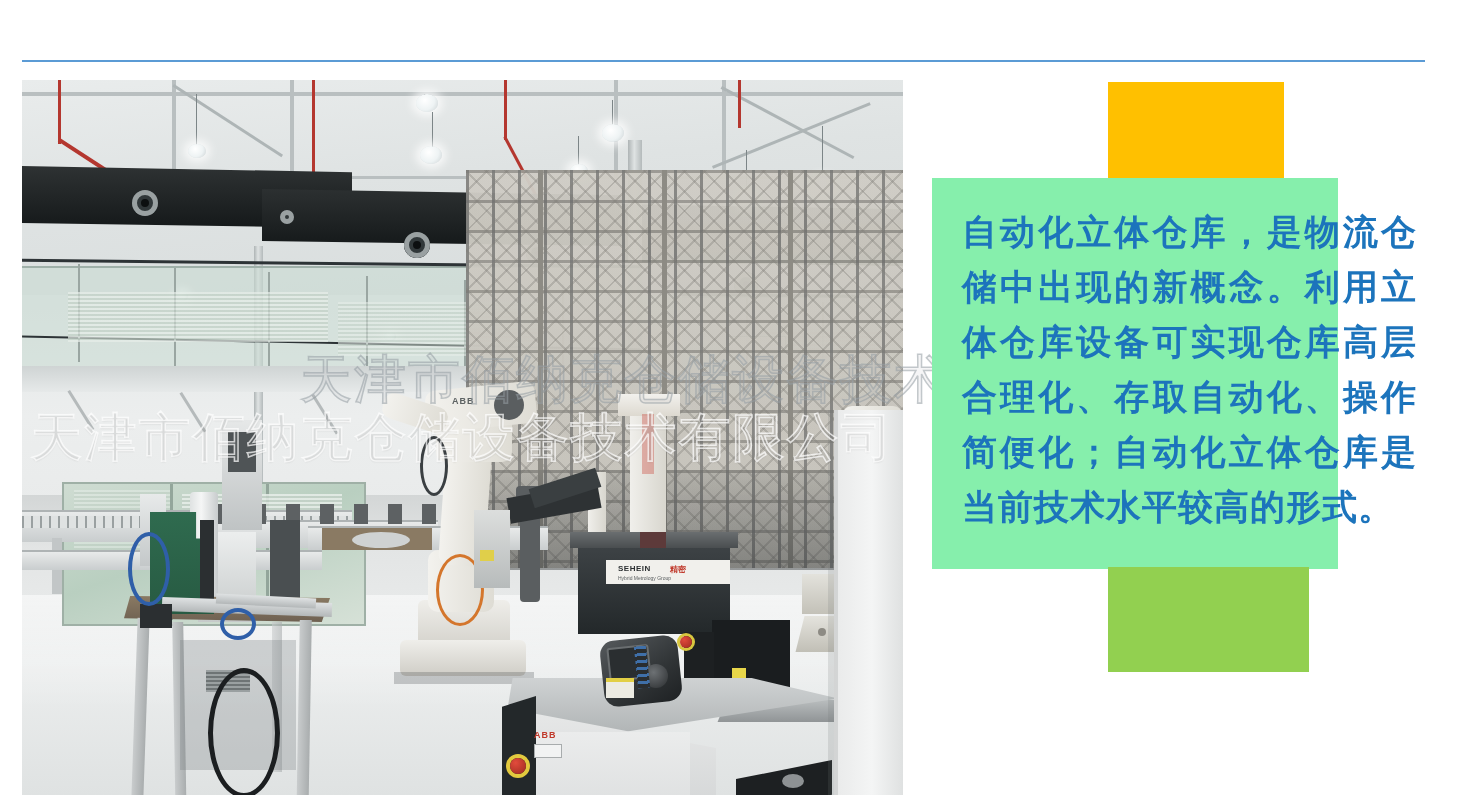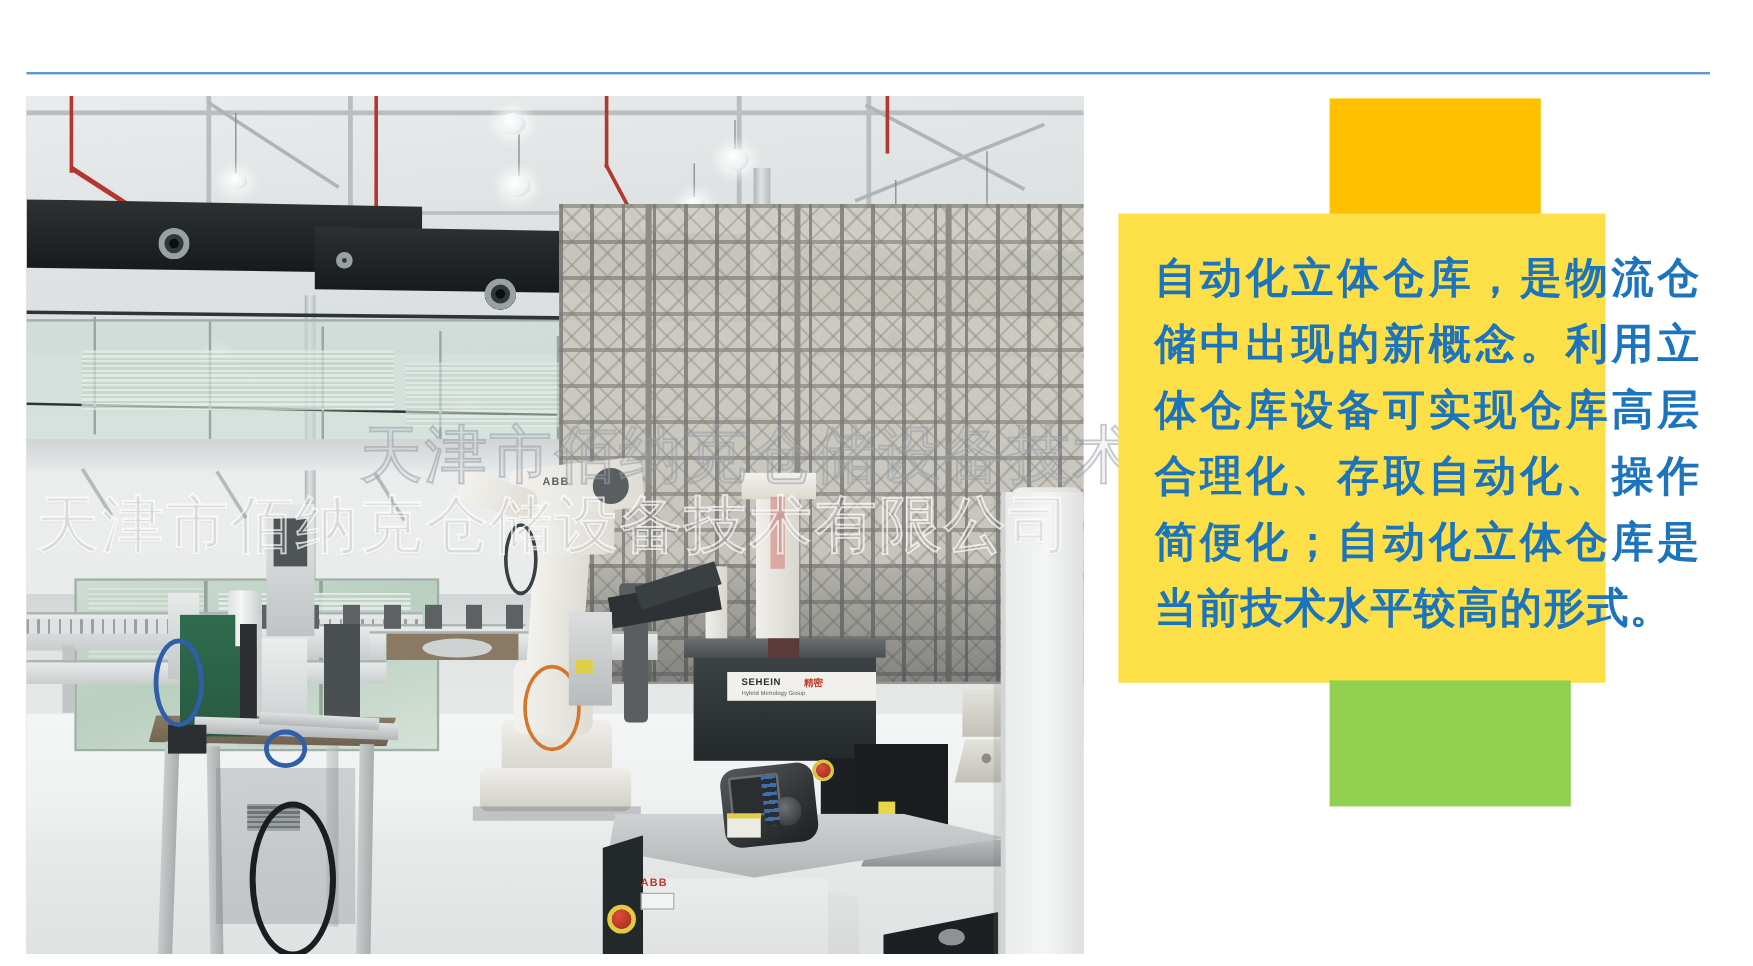--- a/index.html
+++ b/index.html
@@ -149,21 +149,21 @@
   .block-yellow{
     position:absolute;left:1108px;top:82px;width:176px;height:99px;
     background:#FFC000;
   }
   .block-green{
     position:absolute;left:1108px;top:567px;width:201px;height:105px;
     background:#92D050;
   }
   .text-panel{
     position:absolute;left:932px;top:178px;width:406px;height:391px;
-    background:#fde047;
+    background:#86efac;
   }
   .text-panel .body{
     position:absolute;left:30px;top:26px;width:455px;
     color:#1C74BC;
     font-family:"DejaVu Serif","Liberation Serif",serif;
     font-weight:bold;
     font-size:35px;
     line-height:55px;
     letter-spacing:1px;
     text-align:justify;

